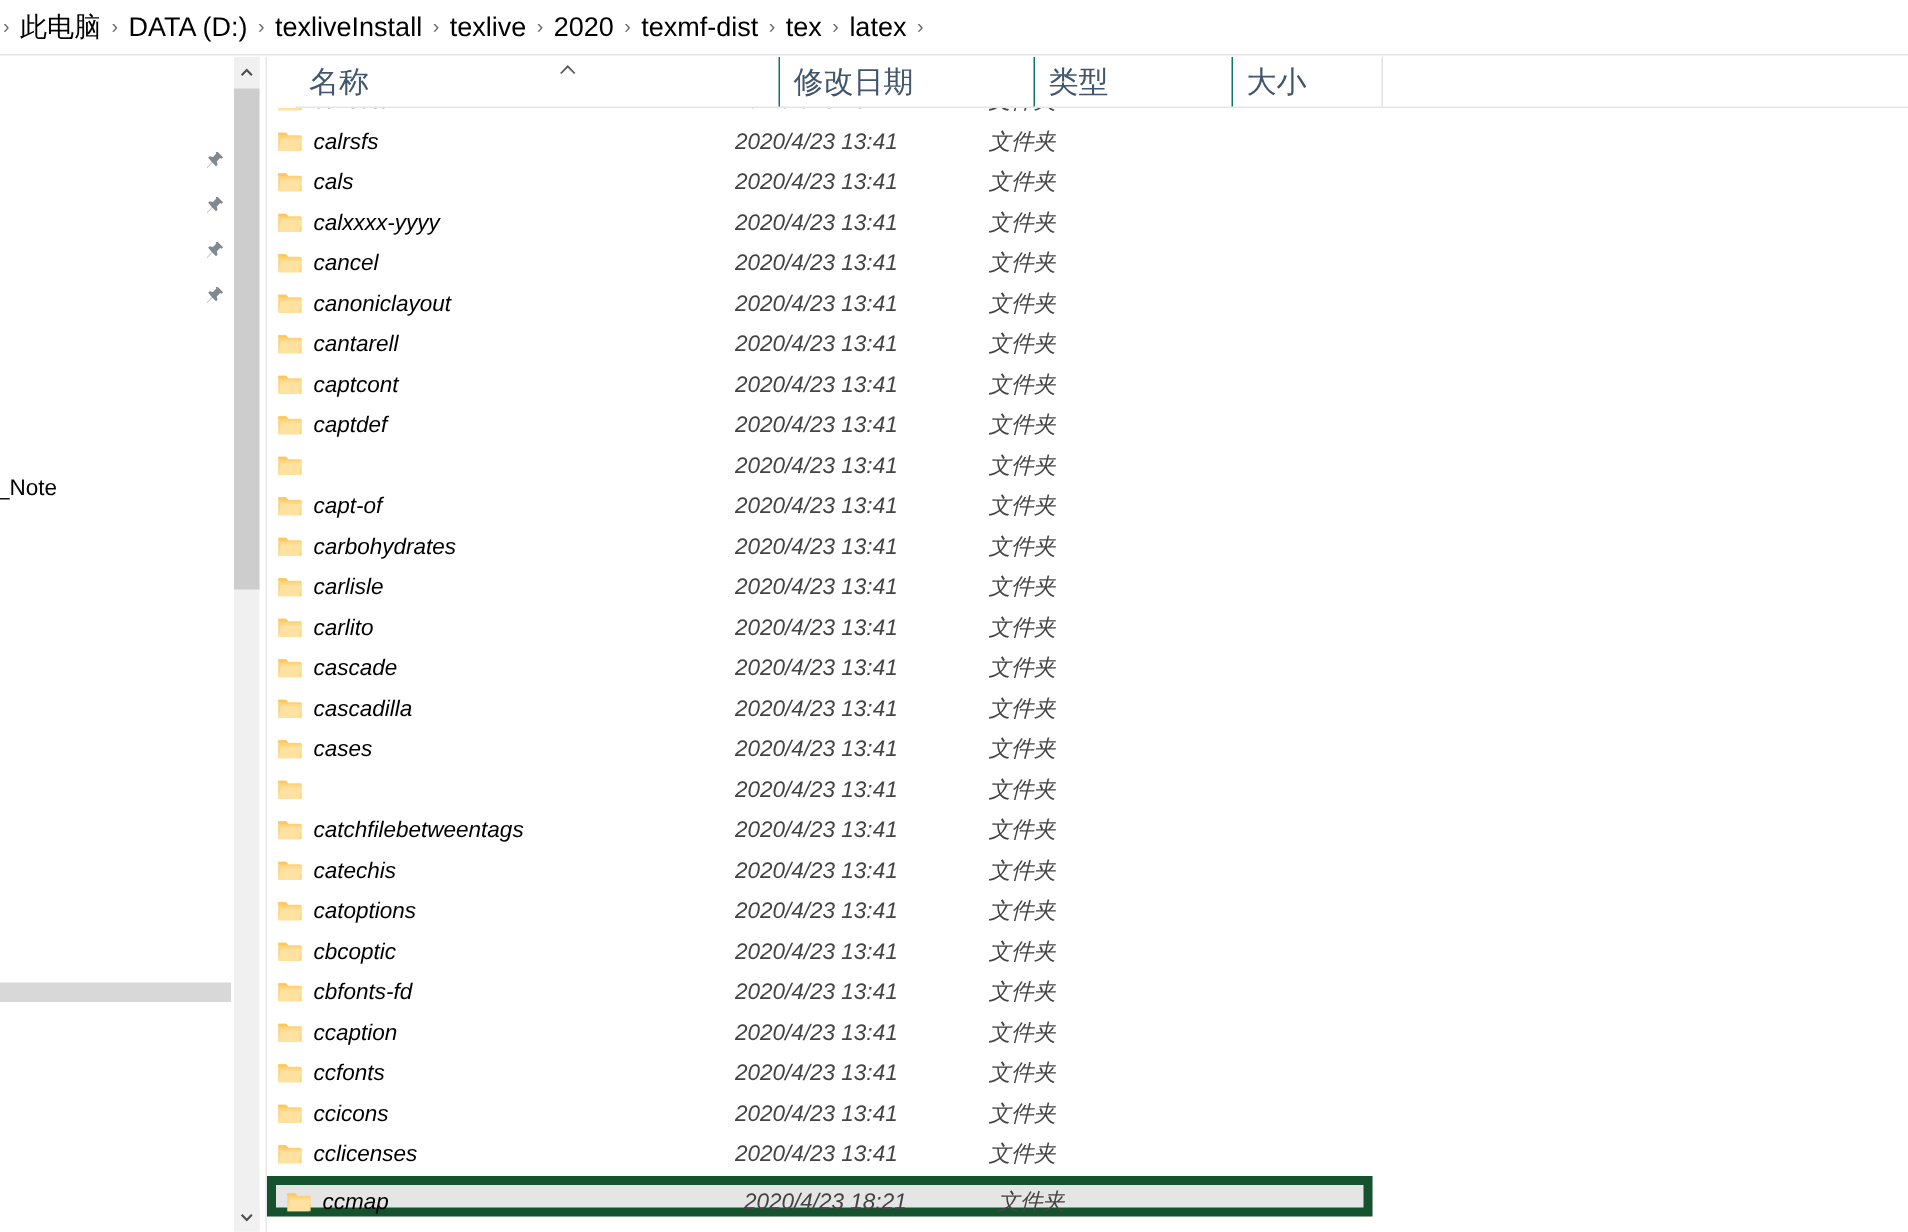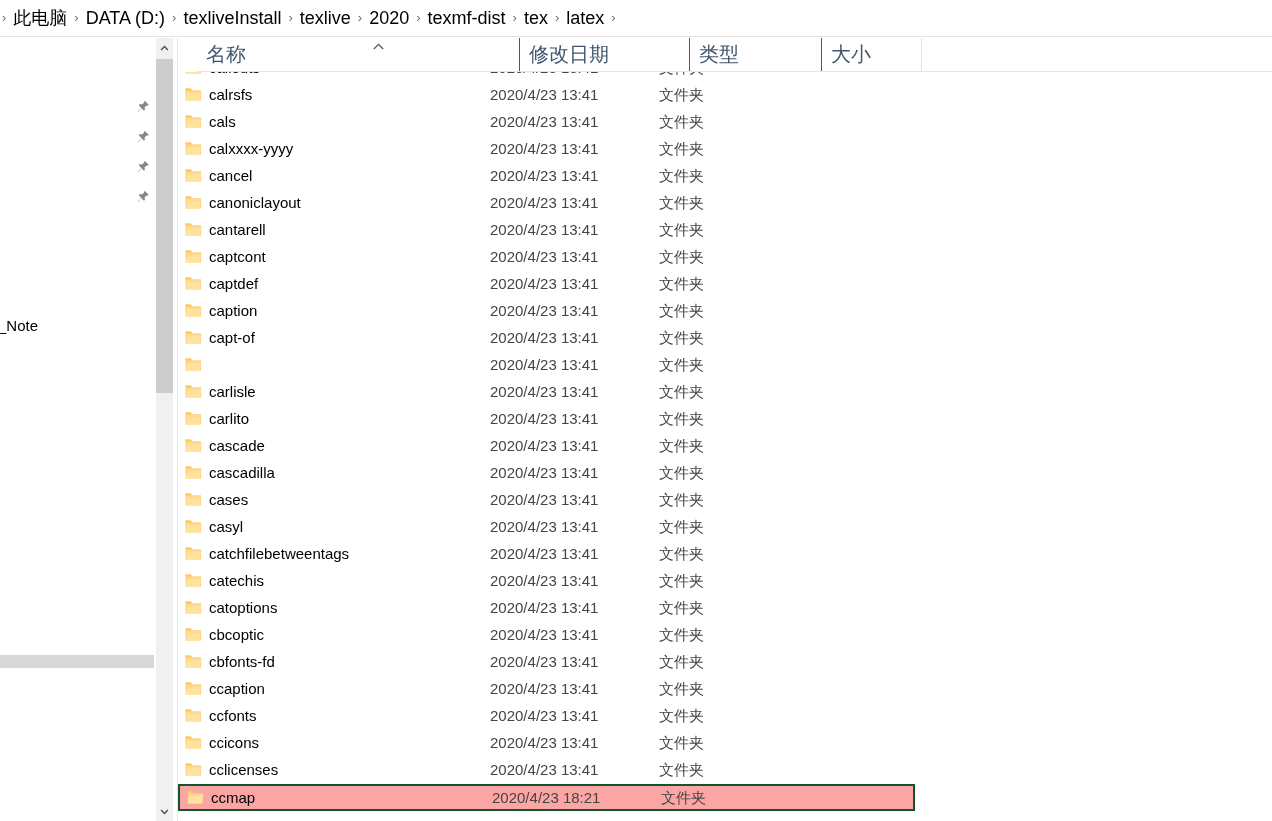--- a/index.html
+++ b/index.html
@@ -164,24 +164,25 @@
     left: 0; top: -17px;
     width: 1094px;
   }
   .row {
     position: relative;
     height: 27px;
     width: 737px;
     box-sizing: border-box;
     display: block;
     cursor: default;
+    font-style: italic;
   }
   .row.selected {
-    background: #fca5a5;
-    border: 2px solid #14532d;
+    background: #e5e5e5;
+    border: 6px solid #14532d;
   }
   .cell {
     position: absolute;
     top: 0; height: 25px;
     display: flex;
     align-items: center;
     font-size: 15px;
     line-height: 25px;
     white-space: nowrap;
     overflow: hidden;
@@ -423,21 +424,20 @@
         </div>
         <div class="row">
           <div class="cell cell-icon">
             <svg class="folder-icon" width="17" height="15" viewBox="0 0 17 15">
               <path d="M0.5 1.5 h5.2 l1.5 1.7 h8.3 a0.6 0.6 0 0 1 0.6 0.6 v9.7 h-15.6 z" fill="#ffd277"></path>
               <path d="M0.5 1.5 h5.2 l1.5 1.7 h-6.7 z" fill="#fbc85c"></path>
               <path d="M2.3 4.6 h14.0 l-1.6 8.9 h-14.0 z" fill="#ffe1a0"></path>
               <path d="M2.3 4.6 h14.0 l-0.25 1.3 h-13.6 z" fill="#ffd98d"></path>
             </svg>
           </div>
-          <div class="cell cell-name">caption</div>
           <div class="cell cell-date">2020/4/23 13:41</div>
           <div class="cell cell-type">文件夹</div>
           <div class="cell cell-size"></div>
         </div>
         <div class="row">
           <div class="cell cell-icon">
             <svg class="folder-icon" width="17" height="15" viewBox="0 0 17 15">
               <path d="M0.5 1.5 h5.2 l1.5 1.7 h8.3 a0.6 0.6 0 0 1 0.6 0.6 v9.7 h-15.6 z" fill="#ffd277"></path>
               <path d="M0.5 1.5 h5.2 l1.5 1.7 h-6.7 z" fill="#fbc85c"></path>
               <path d="M2.3 4.6 h14.0 l-1.6 8.9 h-14.0 z" fill="#ffe1a0"></path>
@@ -451,20 +451,21 @@
         </div>
         <div class="row">
           <div class="cell cell-icon">
             <svg class="folder-icon" width="17" height="15" viewBox="0 0 17 15">
               <path d="M0.5 1.5 h5.2 l1.5 1.7 h8.3 a0.6 0.6 0 0 1 0.6 0.6 v9.7 h-15.6 z" fill="#ffd277"></path>
               <path d="M0.5 1.5 h5.2 l1.5 1.7 h-6.7 z" fill="#fbc85c"></path>
               <path d="M2.3 4.6 h14.0 l-1.6 8.9 h-14.0 z" fill="#ffe1a0"></path>
               <path d="M2.3 4.6 h14.0 l-0.25 1.3 h-13.6 z" fill="#ffd98d"></path>
             </svg>
           </div>
+          <div class="cell cell-name">carbohydrates</div>
           <div class="cell cell-date">2020/4/23 13:41</div>
           <div class="cell cell-type">文件夹</div>
           <div class="cell cell-size"></div>
         </div>
         <div class="row">
           <div class="cell cell-icon">
             <svg class="folder-icon" width="17" height="15" viewBox="0 0 17 15">
               <path d="M0.5 1.5 h5.2 l1.5 1.7 h8.3 a0.6 0.6 0 0 1 0.6 0.6 v9.7 h-15.6 z" fill="#ffd277"></path>
               <path d="M0.5 1.5 h5.2 l1.5 1.7 h-6.7 z" fill="#fbc85c"></path>
               <path d="M2.3 4.6 h14.0 l-1.6 8.9 h-14.0 z" fill="#ffe1a0"></path>
@@ -534,21 +535,20 @@
         </div>
         <div class="row">
           <div class="cell cell-icon">
             <svg class="folder-icon" width="17" height="15" viewBox="0 0 17 15">
               <path d="M0.5 1.5 h5.2 l1.5 1.7 h8.3 a0.6 0.6 0 0 1 0.6 0.6 v9.7 h-15.6 z" fill="#ffd277"></path>
               <path d="M0.5 1.5 h5.2 l1.5 1.7 h-6.7 z" fill="#fbc85c"></path>
               <path d="M2.3 4.6 h14.0 l-1.6 8.9 h-14.0 z" fill="#ffe1a0"></path>
               <path d="M2.3 4.6 h14.0 l-0.25 1.3 h-13.6 z" fill="#ffd98d"></path>
             </svg>
           </div>
-          <div class="cell cell-name">casyl</div>
           <div class="cell cell-date">2020/4/23 13:41</div>
           <div class="cell cell-type">文件夹</div>
           <div class="cell cell-size"></div>
         </div>
         <div class="row">
           <div class="cell cell-icon">
             <svg class="folder-icon" width="17" height="15" viewBox="0 0 17 15">
               <path d="M0.5 1.5 h5.2 l1.5 1.7 h8.3 a0.6 0.6 0 0 1 0.6 0.6 v9.7 h-15.6 z" fill="#ffd277"></path>
               <path d="M0.5 1.5 h5.2 l1.5 1.7 h-6.7 z" fill="#fbc85c"></path>
               <path d="M2.3 4.6 h14.0 l-1.6 8.9 h-14.0 z" fill="#ffe1a0"></path>

